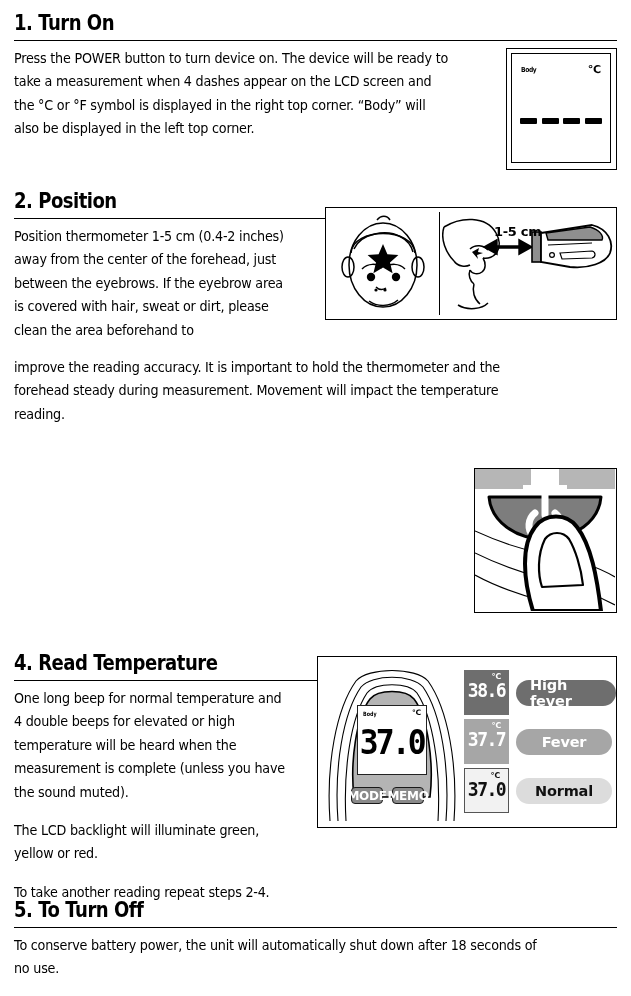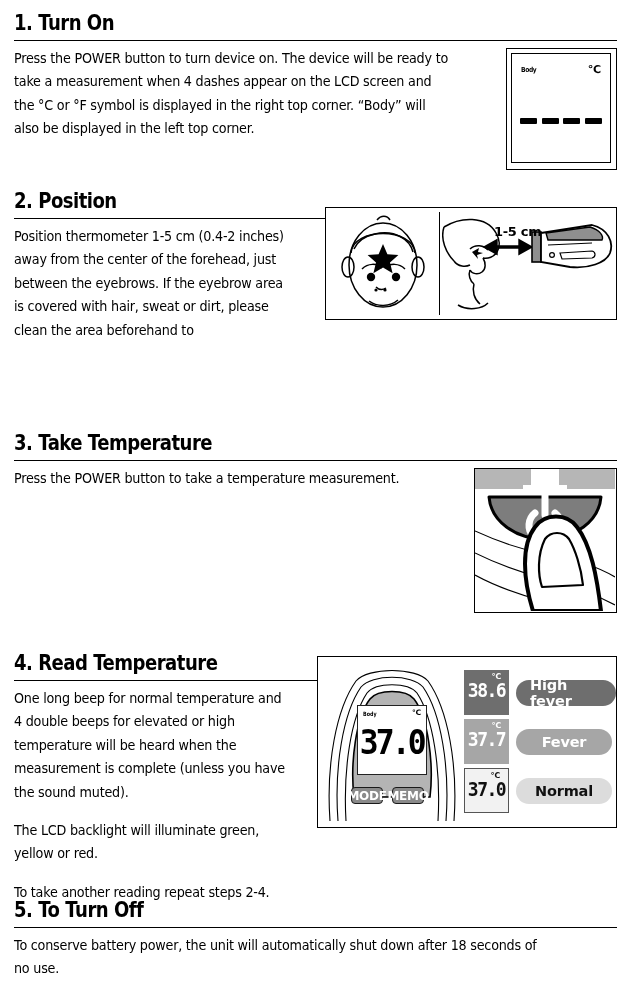--- a/index.html
+++ b/index.html
@@ -248,20 +248,25 @@
         <span></span>
       </div>
     </div>
   </div>
 
   <div class="section" style="top:188px;">
     <div class="sec-heading">2. Position</div>
     <div class="rule"></div>
     <div class="body-text" style="width:300px; margin-top:6px;">
       <p>Position thermometer 1-5 cm (0.4-2 inches) away from the center of the forehead, just between the eyebrows. If the eyebrow area is covered with hair, sweat or dirt, please clean the area beforehand to</p>
+    </div>
+  </div>
+  <div class="section" style="top:356px;">
+    <div class="body-text" style="width:545px;">
+      <p>improve the reading accuracy. It is important to hold the thermometer and the forehead steady during measurement. Movement will impact the temperature reading.</p>
     </div>
   </div>
 
   <div class="figure" id="fig-position">
     <div class="divider"></div>
 
     <svg width="112" height="110" viewBox="0 0 112 110" style="position:absolute;left:1px;top:1px;">
       <g fill="none" stroke="#000" stroke-width="1.5">
         <ellipse cx="56" cy="56" rx="34" ry="42"></ellipse>
         <path d="M24 44 C26 18, 86 18, 88 44"></path>
@@ -311,27 +316,20 @@
       <g fill="none" stroke="#000" stroke-width="1.2">
         <path d="M106 36 L150 34"></path>
         <path d="M118 44 L150 42 C154 43, 154 48, 150 49 L120 50 Z"></path>
         <circle cx="110" cy="46" r="2.4"></circle>
       </g>
     </svg>
 
     <div class="dim-label">1-5 cm</div>
   </div>
 
-  <div class="section" style="top:430px;">
-    <div class="sec-heading">3. Take Temperature</div>
-    <div class="rule"></div>
-    <div class="body-text" style="width:470px; margin-top:6px;">
-      <p>Press the POWER button to take a temperature measurement.</p>
-    </div>
-  </div>
 
   <div class="figure" id="fig-press">
     <svg width="140" height="142" viewBox="0 0 140 142" style="position:absolute;left:0;top:0;">
 
       <rect x="0" y="0" width="56" height="16" fill="#b6b6b6"></rect>
       <rect x="84" y="0" width="56" height="16" fill="#b6b6b6"></rect>
       <rect x="0" y="0" width="48" height="20" fill="#b6b6b6"></rect>
       <rect x="92" y="0" width="48" height="20" fill="#b6b6b6"></rect>
 
       <path d="M14 28 L126 28 C124 52, 100 70, 70 70 C40 70, 16 52, 14 28 Z" fill="#7d7d7d" stroke="#000" stroke-width="3" stroke-linejoin="round"></path>

